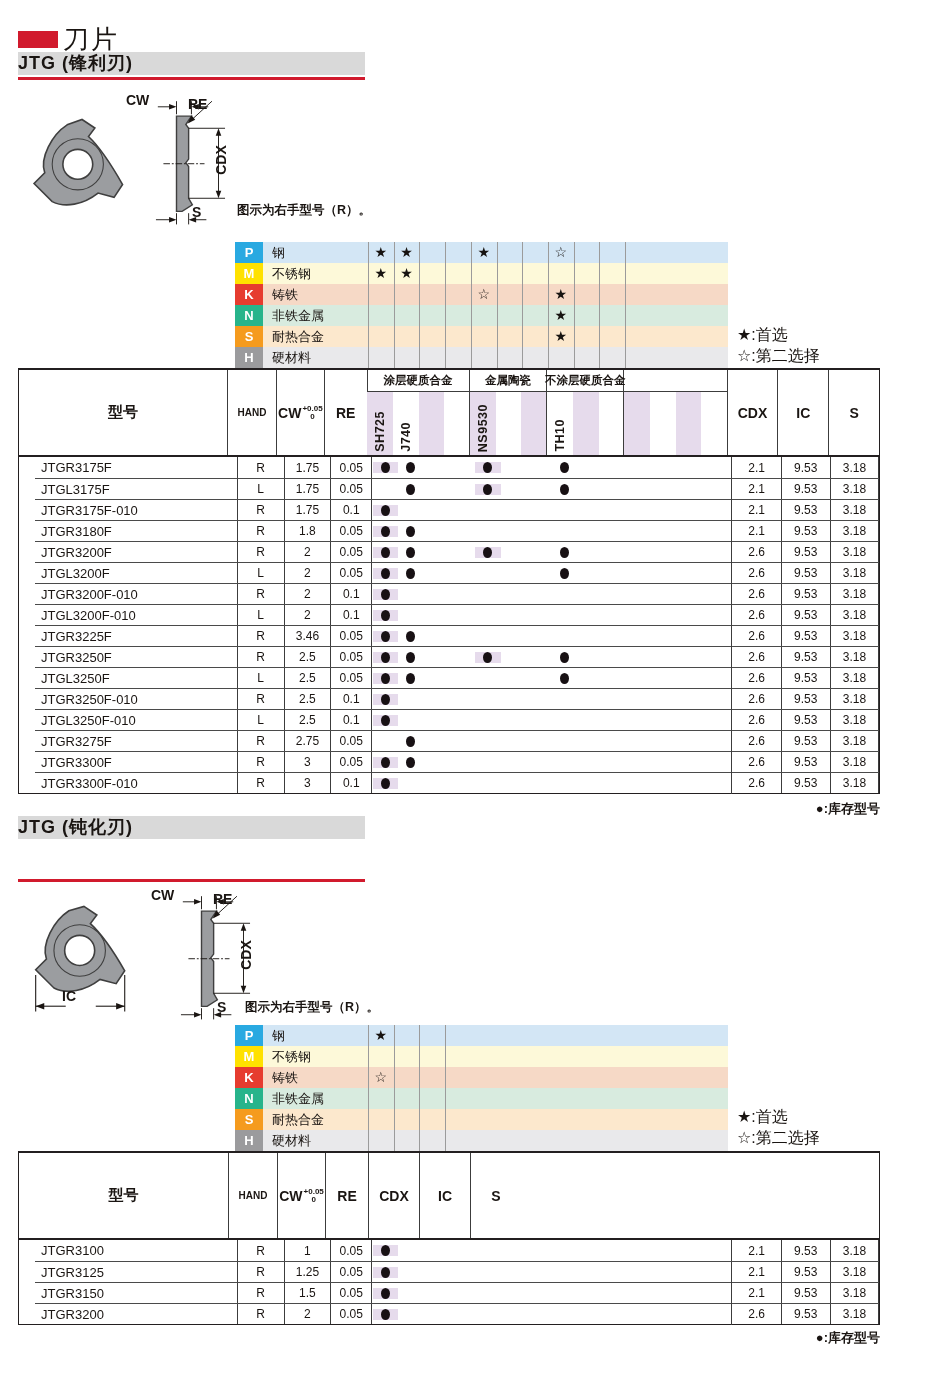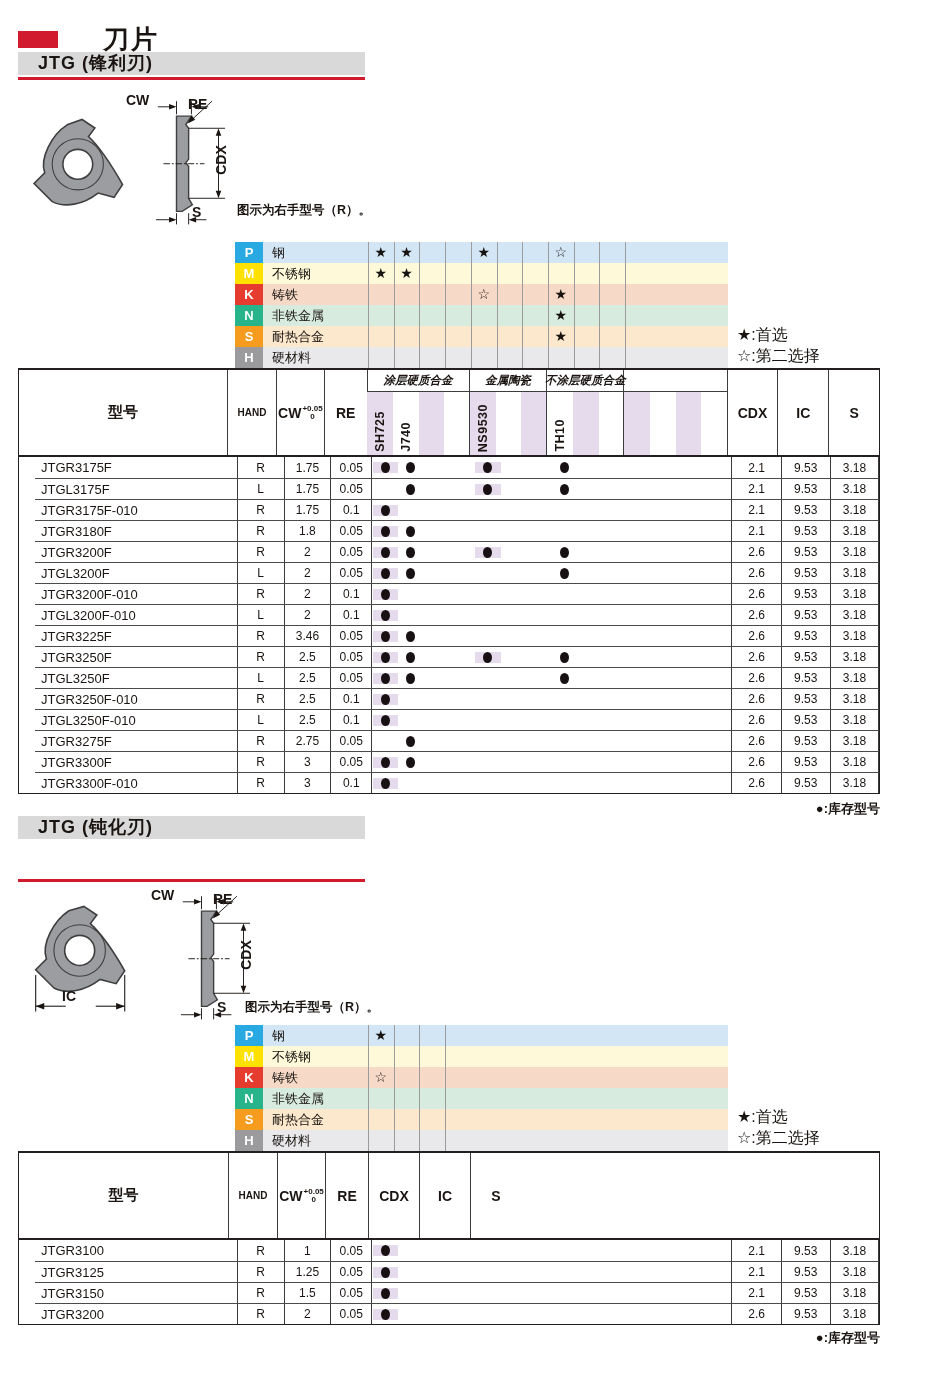--- a/index.html
+++ b/index.html
@@ -4,25 +4,25 @@
 <style>
   * { margin:0; padding:0; box-sizing:border-box; }
   html,body { background:#fff; }
   body { width:950px; height:1380px; position:relative;
          font-family:"Liberation Sans","DejaVu Sans",sans-serif; color:#1a1512; }
   .abs { position:absolute; }
 
   
   .page-head { position:absolute; left:18px; top:22px; display:flex; align-items:center; }
   .red-block { width:40px; height:17px; background:#d11a2d; margin-right:5px; }
-  .page-title { font-size:26px; font-weight:bold; letter-spacing:2px;margin-left:40px; }
+  .page-title { font-size:26px; font-weight:normal; letter-spacing:2px; }
 
   
   .secbar { position:absolute; left:18px; width:347px; height:23px; background:#d9d9d9;
-            font-size:18px; font-weight:bold; letter-spacing:1px; padding-left:20px; line-height:23px; }
+            font-size:18px; font-weight:bold; letter-spacing:1px; padding-left:0; line-height:23px; }
   .redline { position:absolute; left:18px; width:347px; height:3px; background:#d11a2d; }
 
   
   .diagram { position:absolute; left:20px; width:360px; }
   .dlabel { position:absolute; font-size:14px; font-weight:bold; color:#1a1512; white-space:nowrap; }
   .dlabel.rot { transform:rotate(-90deg); transform-origin:center; }
   .dnote { position:absolute; font-size:12.5px; font-weight:bold; white-space:nowrap; }
 
   
   .mat { position:absolute; width:493px; }
@@ -40,21 +40,21 @@
   .tbl { position:absolute; left:18px; width:862px; border:1.5px solid #231f20; border-top-width:2px; background:#fff; }
   .tbl-head { display:flex; height:87px; border-bottom:2px solid #231f20; }
   .hc { border-right:1px solid #3c3c3c; display:flex; align-items:center; justify-content:center;
         font-weight:bold; font-size:14px; }
   .w-model{width:210px; font-size:15px;} .w-hand{width:49px; font-size:10px;} .w-cw{width:48px;}
   .w-re{width:43px;} .w-grades{width:360px;} .w-cdx{width:51px;} .w-ic{width:51px;} .w-s{width:50px; border-right:none;}
   .tolstack { display:inline-flex; flex-direction:column; align-items:center; font-size:8px; line-height:8px; font-weight:bold; margin-left:1px;}
   .grades-wrap { flex-direction:column; display:flex; padding:0; }
   .grp-row { display:flex; height:22px; border-bottom:1px solid #3c3c3c; }
   .grp { border-right:1px solid #3c3c3c; font-size:11.5px; font-weight:bold; display:flex;
-         align-items:center; justify-content:center; white-space:nowrap; overflow:visible;font-style:italic; }
+         align-items:center; justify-content:center; white-space:nowrap; overflow:visible; }
   .grp:last-child { border-right:none; }
   .grp.left { justify-content:flex-start; padding-left:3px; }
   .gcols { display:flex; height:65px; }
   .gcols.body { height:21px; }
   .gcol { width:25.714px; position:relative; display:flex; align-items:center; justify-content:center; }
   .gcol.pink { background:#e6dbec; }
   .gcol.gborder { border-right:1px solid #3c3c3c; }
   .vtext { position:absolute; bottom:3px; left:50%; transform:translateX(-50%) rotate(180deg);
            writing-mode:vertical-rl; font-size:12.5px; font-weight:bold; letter-spacing:0.5px; white-space:nowrap; }
   .tbl-row { display:flex; height:21px; border-top:1px solid #4a4a4a;margin-left:16px; }

